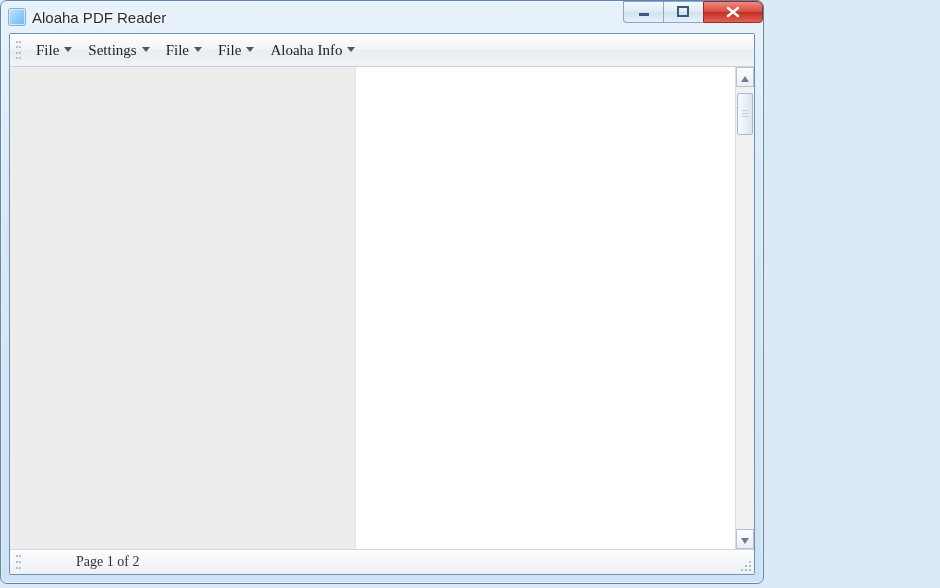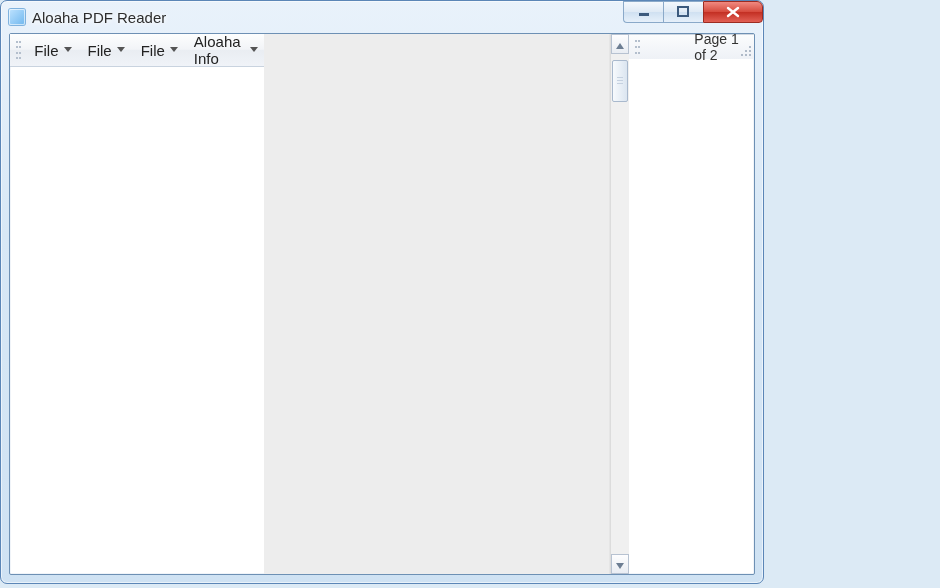--- a/index.html
+++ b/index.html
@@ -82,21 +82,22 @@
     position: absolute;
     left: 8px;
     top: 32px;
     right: 8px;
     bottom: 8px;
     background: #ffffff;
     border: 1px solid #6d90b4;
     border-radius: 2px;
     box-shadow: inset 0 0 0 1px #f0f4f9;
     display: flex;
-    flex-direction: row;
+    flex-direction: column;
+    font-family: Liberation Serif, serif;
   }
 
   
   .menubar {
     height: 32px;
     background: linear-gradient(#fdfefe,#f2f4f7 48%,#e9edf2 50%,#f0f3f8);
     border-bottom: 1px solid #c9d3df;
     display: flex;
     align-items: center;
     padding-left: 2px;
@@ -266,20 +267,28 @@
     <div class="menubar">
       <div class="grip">
         <span></span>
           <span></span>
           <span></span>
           <span></span>
       </div>
 
       <div class="menu-item">
         <span>File</span>
+        <span class="menu-arrow">
+          <svg width="8" height="6">
+              <path d="M0 0 L8 0 L4 5 Z" fill="#555"></path>
+            </svg>
+        </span>
+      </div>
+      <div class="menu-item">
+        <span>Settings</span>
         <span class="menu-arrow">
           <svg width="8" height="6">
               <path d="M0 0 L8 0 L4 5 Z" fill="#555"></path>
             </svg>
         </span>
       </div>
       <div class="menu-item">
         <span>File</span>
         <span class="menu-arrow">
           <svg width="8" height="6">

